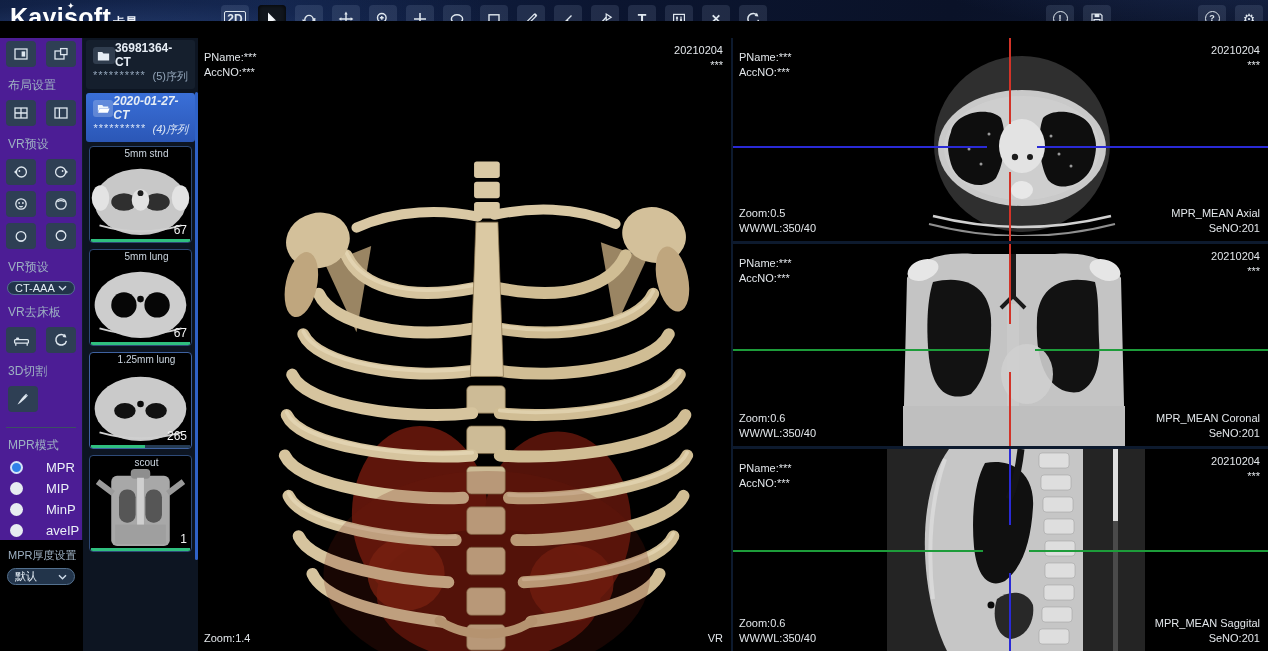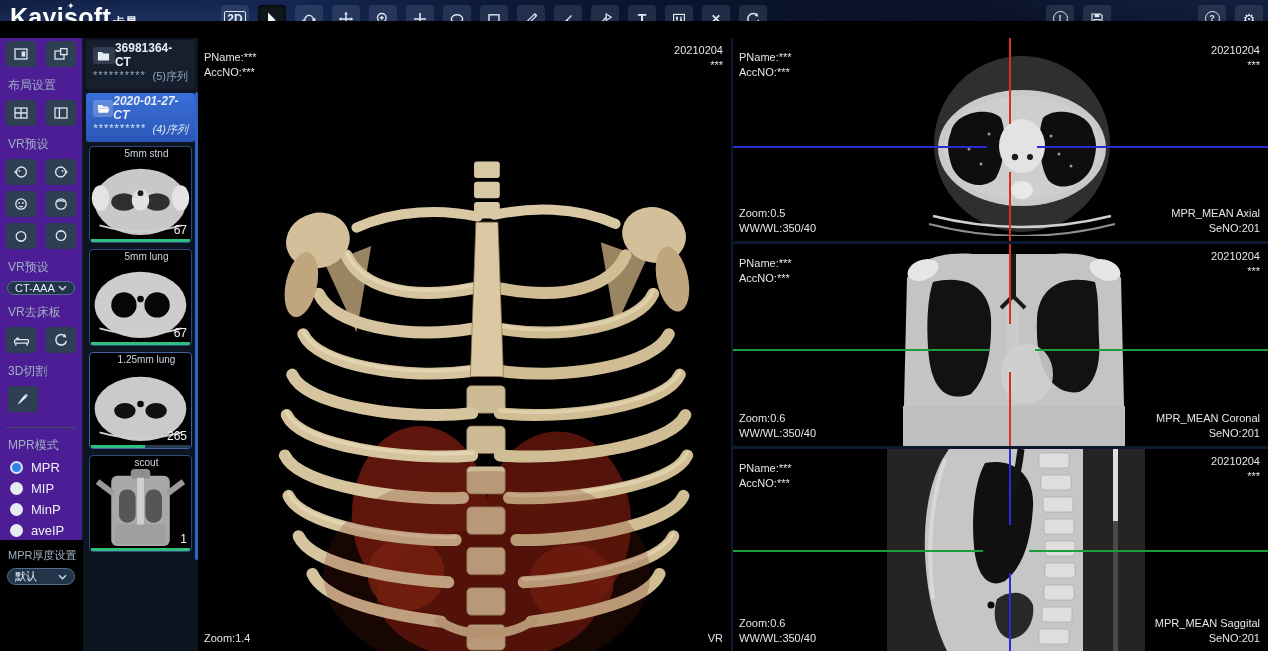--- a/index.html
+++ b/index.html
@@ -41,21 +41,21 @@
   .sbrow{display:flex;gap:10px;margin:3px 0;}
   .sbtn{width:30px;height:26px;border:none;border-radius:4px;background:#2e3f54;
     display:flex;align-items:center;justify-content:center;color:#dde6ee;cursor:pointer;padding:0;}
   .sbtn svg{display:block;}
   .slabel{align-self:flex-start;padding-left:8px;font-size:12px;color:#9db0c2;margin:7px 0 3px;}
   .slabel.small{font-size:11px;}
   .sdrop{width:68px;height:21px;border:1px solid #53708e;border-radius:11px;background:#22344a;
     color:#e4edf5;font-size:11px;display:flex;align-items:center;justify-content:space-between;
     padding:0 7px;cursor:pointer;margin:2px 0;}
   .sdivider{width:70px;border-top:1px solid #3c4f64;margin:12px 0 2px;}
-  .radio-row{align-self:flex-start;display:flex;align-items:center;gap:8px;padding-left:10px;
+  .radio-row{align-self:flex-start;display:flex;align-items:center;gap:23px;padding-left:10px;
     margin:3px 0;cursor:pointer;}
   .rdot{width:13px;height:13px;border-radius:50%;background:#e7ecf1;}
   .rdot.sel{background:#2f80e8;border:2px solid #d4e4f8;}
   .rlabel{font-size:13px;color:#eaf0f6;}
 
   
   .series{position:absolute;left:83px;top:38px;width:115px;height:613px;background:#0d1522;}
   .study{margin:2px 3px 4px;border-radius:3px;padding:5px 7px 5px;background:#151f2d;cursor:pointer;}
   .study.selected{background:linear-gradient(180deg,#3a6fd8,#2b57b6);font-style:italic;}
   .srow1{display:flex;align-items:center;justify-content:space-between;height:20px;}

